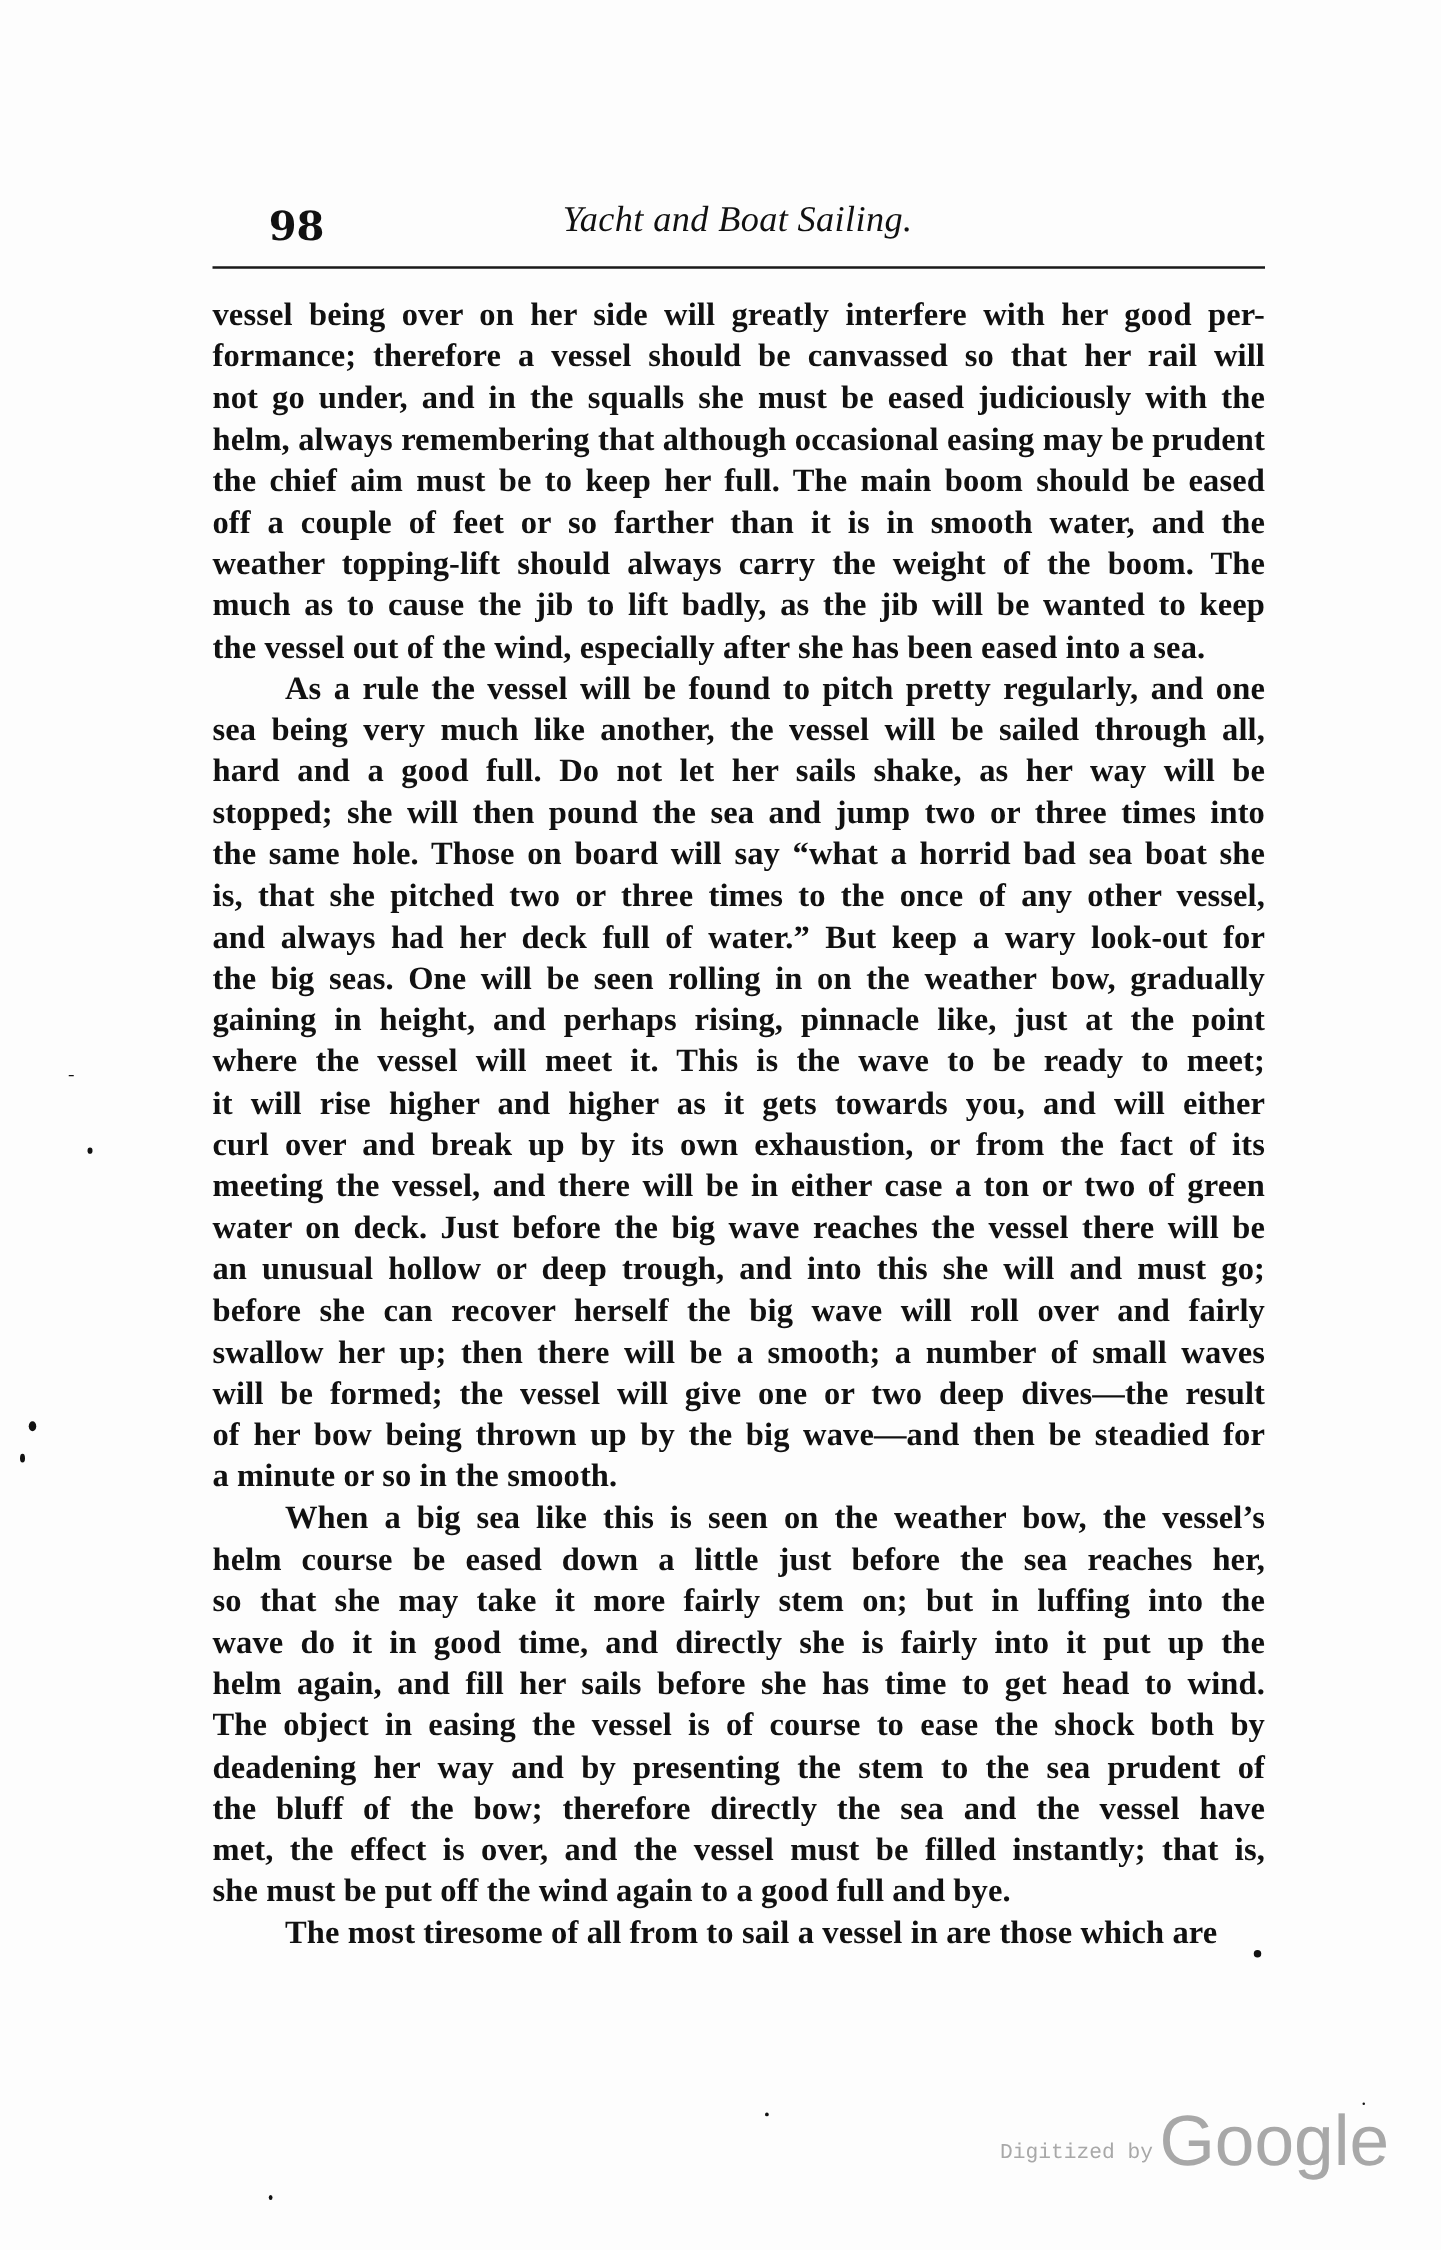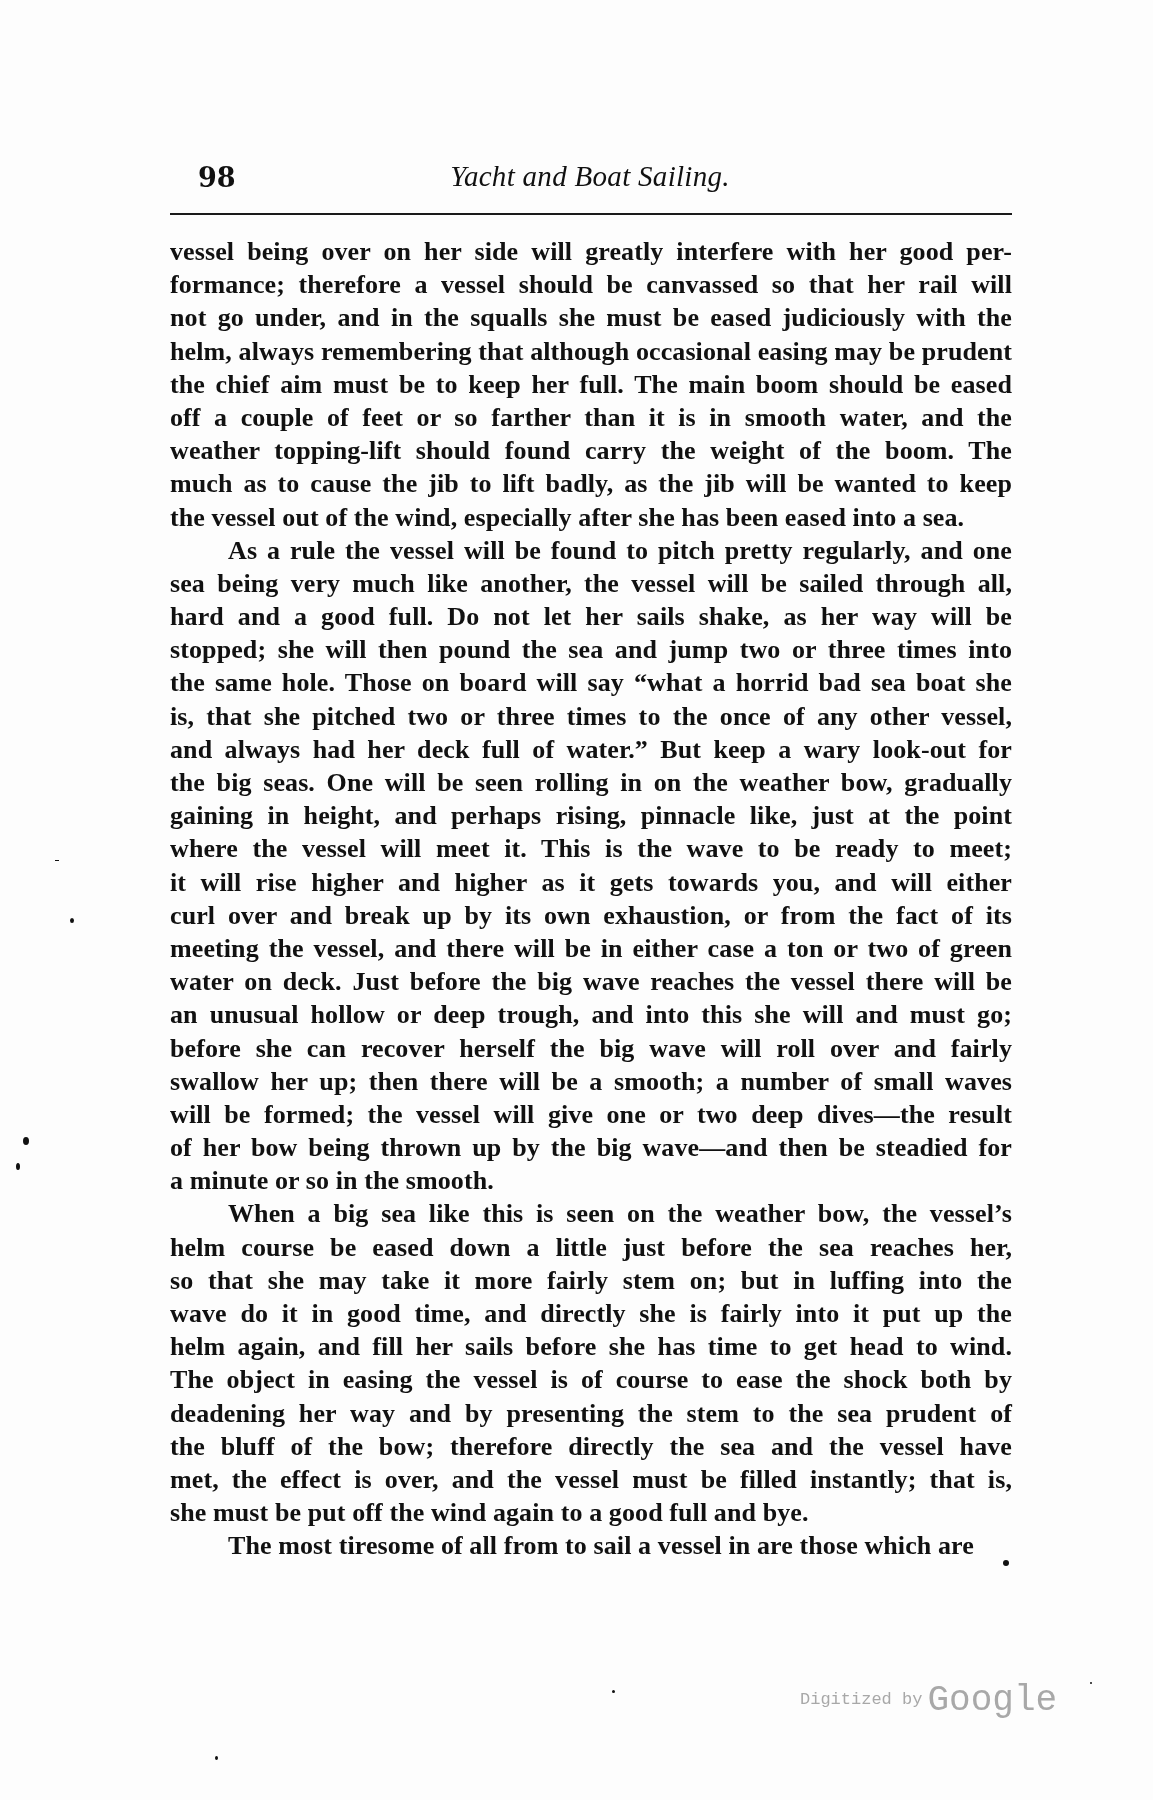--- a/index.html
+++ b/index.html
@@ -5,22 +5,22 @@
     html, body { margin: 0; padding: 0; }
     body {
       width: 1153px; height: 1800px;
       background: #fdfdfd;
       position: relative;
       overflow: hidden;
       font-family: "DejaVu Serif", "Liberation Serif", serif;
       color: #111;
     }
     .page-number {
-      position: absolute; left: 198px; top: 162px;
-      font-size: 27px; font-weight: bold;
+      position: absolute; left: 215px; top: 162px;
+      font-size: 32px; font-weight: bold;
       font-family: "DejaVu Serif", serif;
     }
     .running-title {
       position: absolute; left: 0; width: 1180px; top: 160px;
       text-align: center;
       font-size: 29px; font-style: italic;
       font-family: "Liberation Serif", serif;
       letter-spacing: 0.3px;
     }
     .rule {
@@ -40,38 +40,38 @@
       text-align: justify; text-align-last: justify;
     }
     .line.last { text-align-last: left; }
     .line.indent { padding-left: 58px; }
     .speck { position: absolute; background: #111; border-radius: 50%; }
     .watermark {
       position: absolute; left: 800px; top: 1680px;
       color: #a8a8a8; white-space: nowrap;
     }
     .wm-small { font-family: Liberation Mono, monospace; font-size: 17px; vertical-align: 6px; }
-    .wm-big { font-family: Liberation Mono, monospace; font-size: 36px; letter-spacing: 0px; }
+    .wm-big { font-family: Liberation Sans, sans-serif; font-size: 57px; letter-spacing: 0px; }
   </style>
 </head>
 <body>
 
 <div class="page-number">98</div>
 <div class="running-title">Yacht and Boat Sailing.</div>
 <div class="rule"></div>
 
 <div class="body-text" id="body-text">
     <div>
       <span class="line">vessel being over on her side will greatly interfere with her good per-</span>
       <span class="line">formance; therefore a vessel should be canvassed so that her rail will</span>
       <span class="line">not go under, and in the squalls she must be eased judiciously with the</span>
       <span class="line">helm, always remembering that although occasional easing may be prudent</span>
       <span class="line">the chief aim must be to keep her full.  The main boom should be eased</span>
       <span class="line">off a couple of feet or so farther than it is in smooth water, and the</span>
-      <span class="line">weather topping-lift should found carry the weight of the boom.  The</span>
+      <span class="line">weather topping-lift should always carry the weight of the boom.  The</span>
       <span class="line">much as to cause the jib to lift badly, as the jib will be wanted to keep</span>
       <span class="line last">the vessel out of the wind, especially after she has been eased into a sea.</span>
     </div>
     <div>
       <span class="line indent">As a rule the vessel will be found to pitch pretty regularly, and one</span>
       <span class="line">sea being very much like another, the vessel will be sailed through all,</span>
       <span class="line">hard and a good full.  Do not let her sails shake, as her way will be</span>
       <span class="line">stopped; she will then pound the sea and jump two or three times into</span>
       <span class="line">the same hole.  Those on board will say “what a horrid bad sea boat she</span>
       <span class="line">is, that she pitched two or three times to the once of any other vessel,</span>

